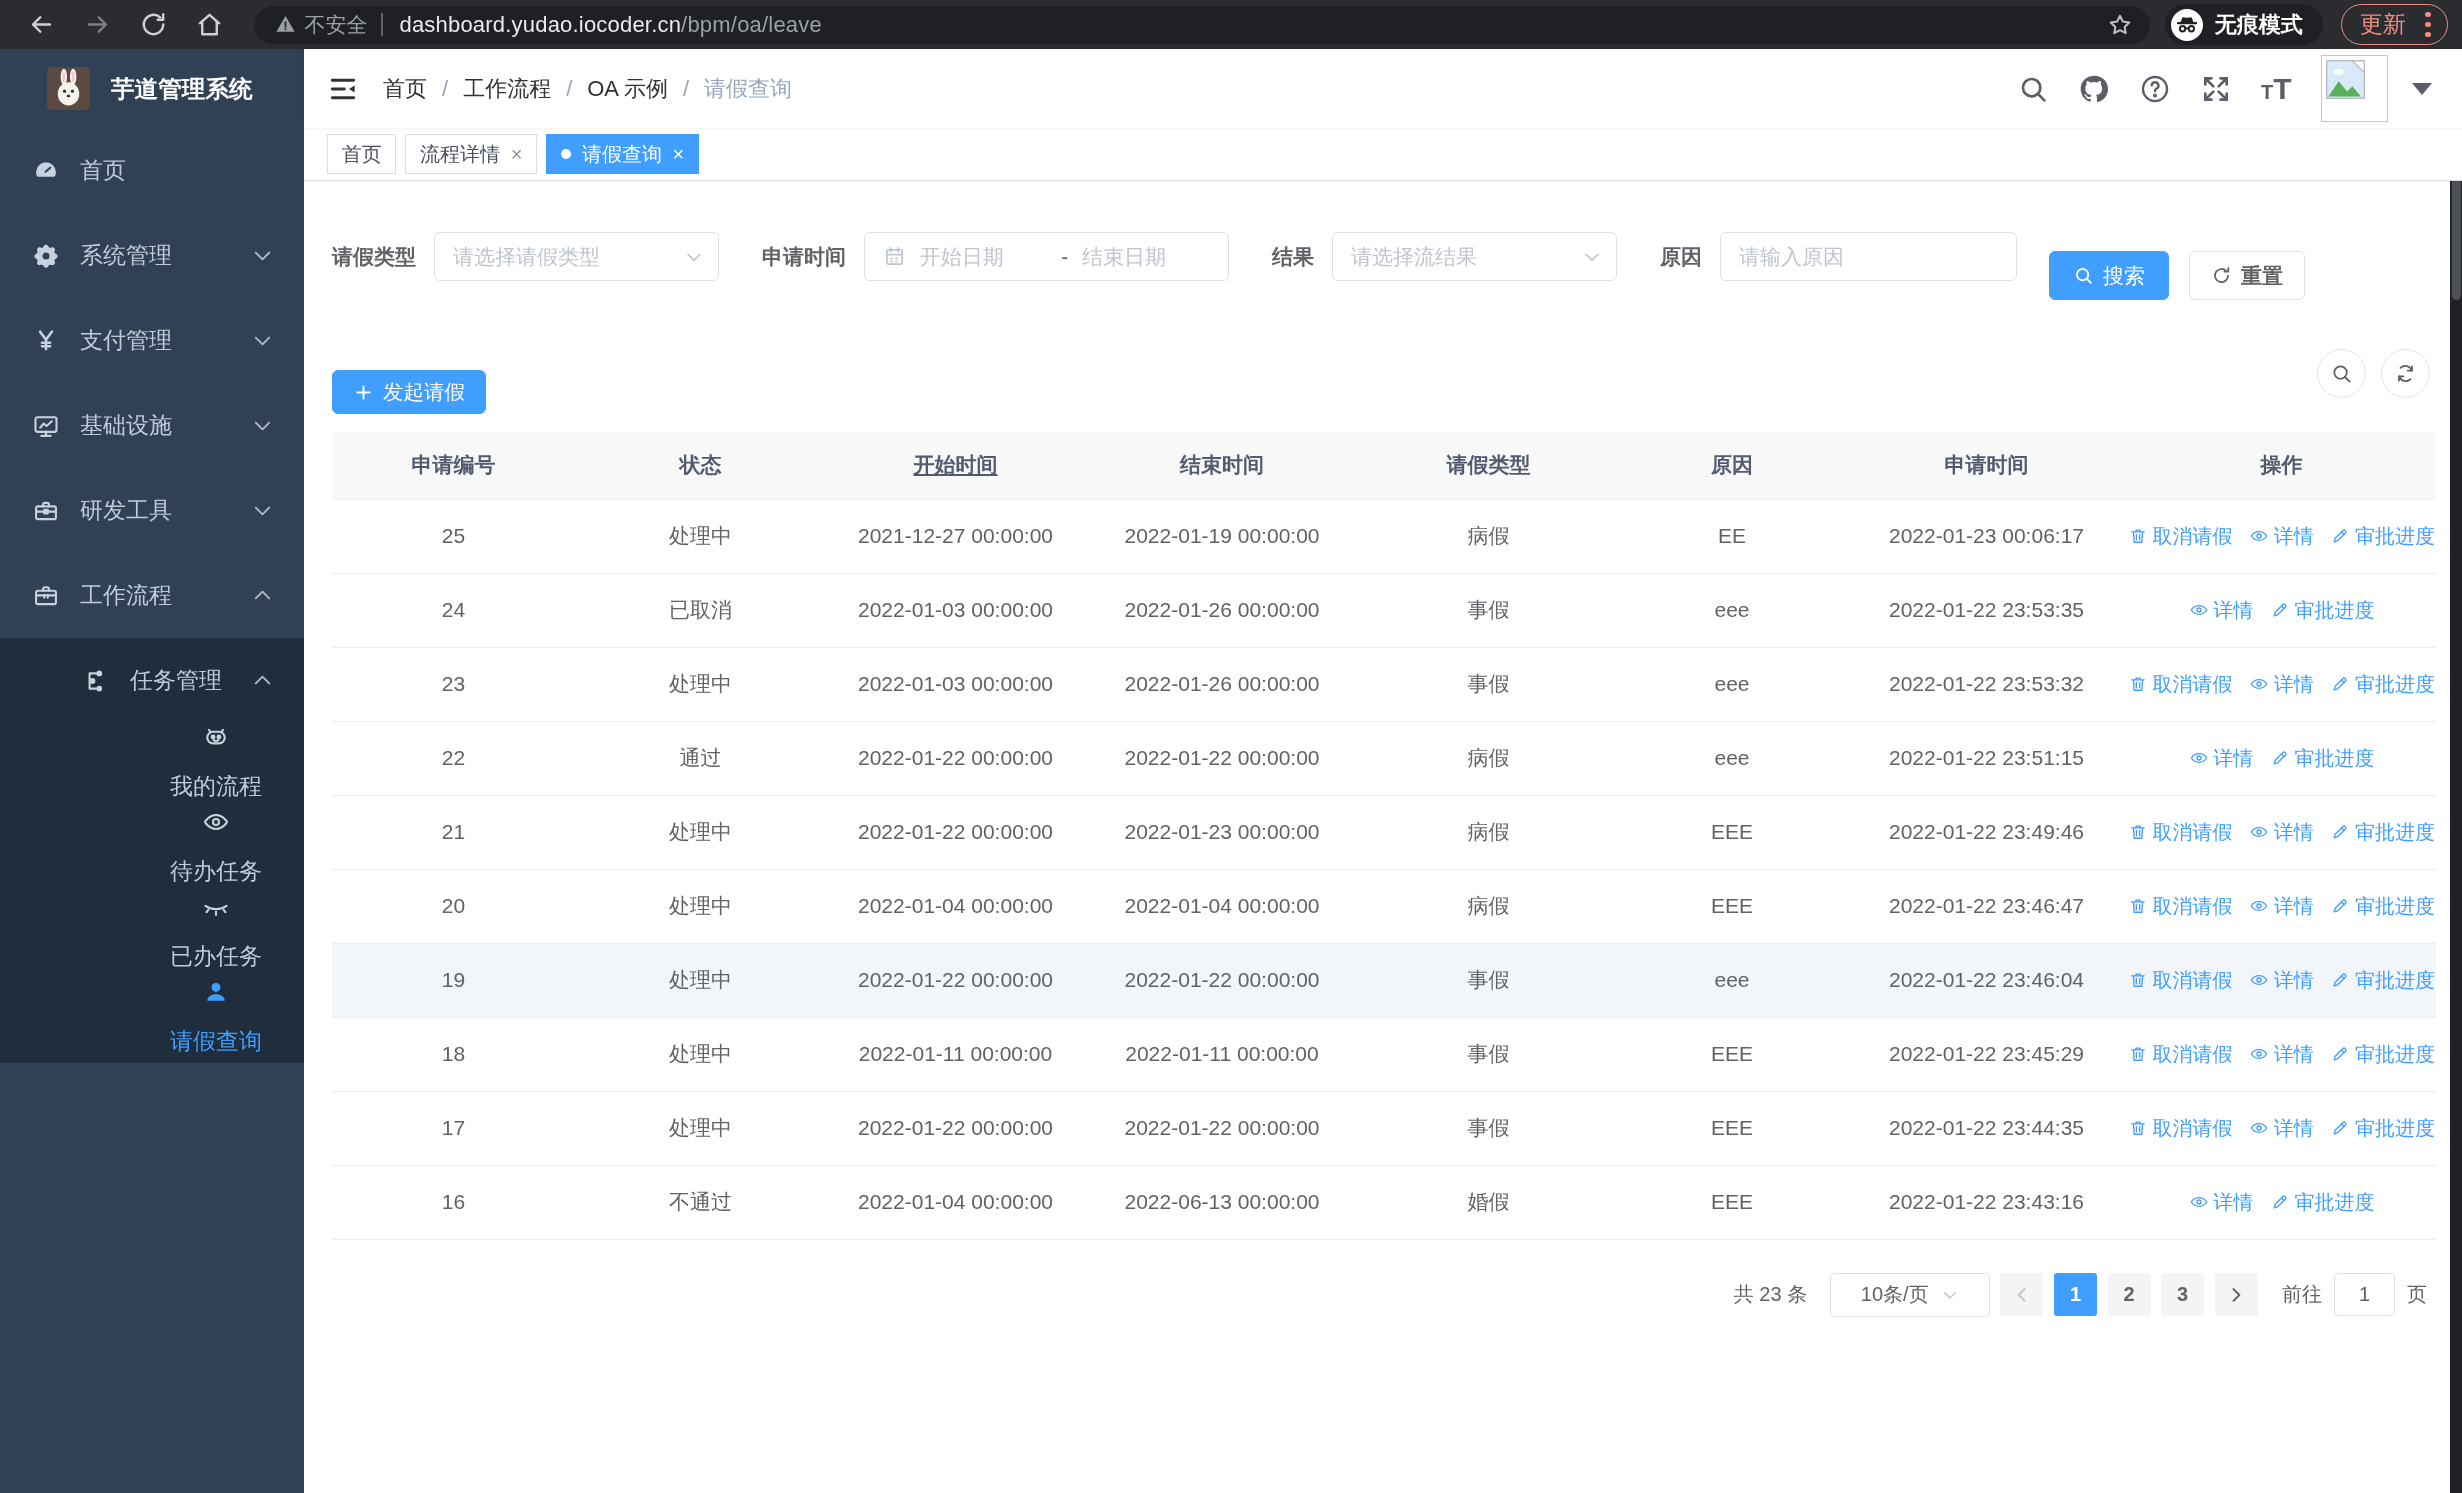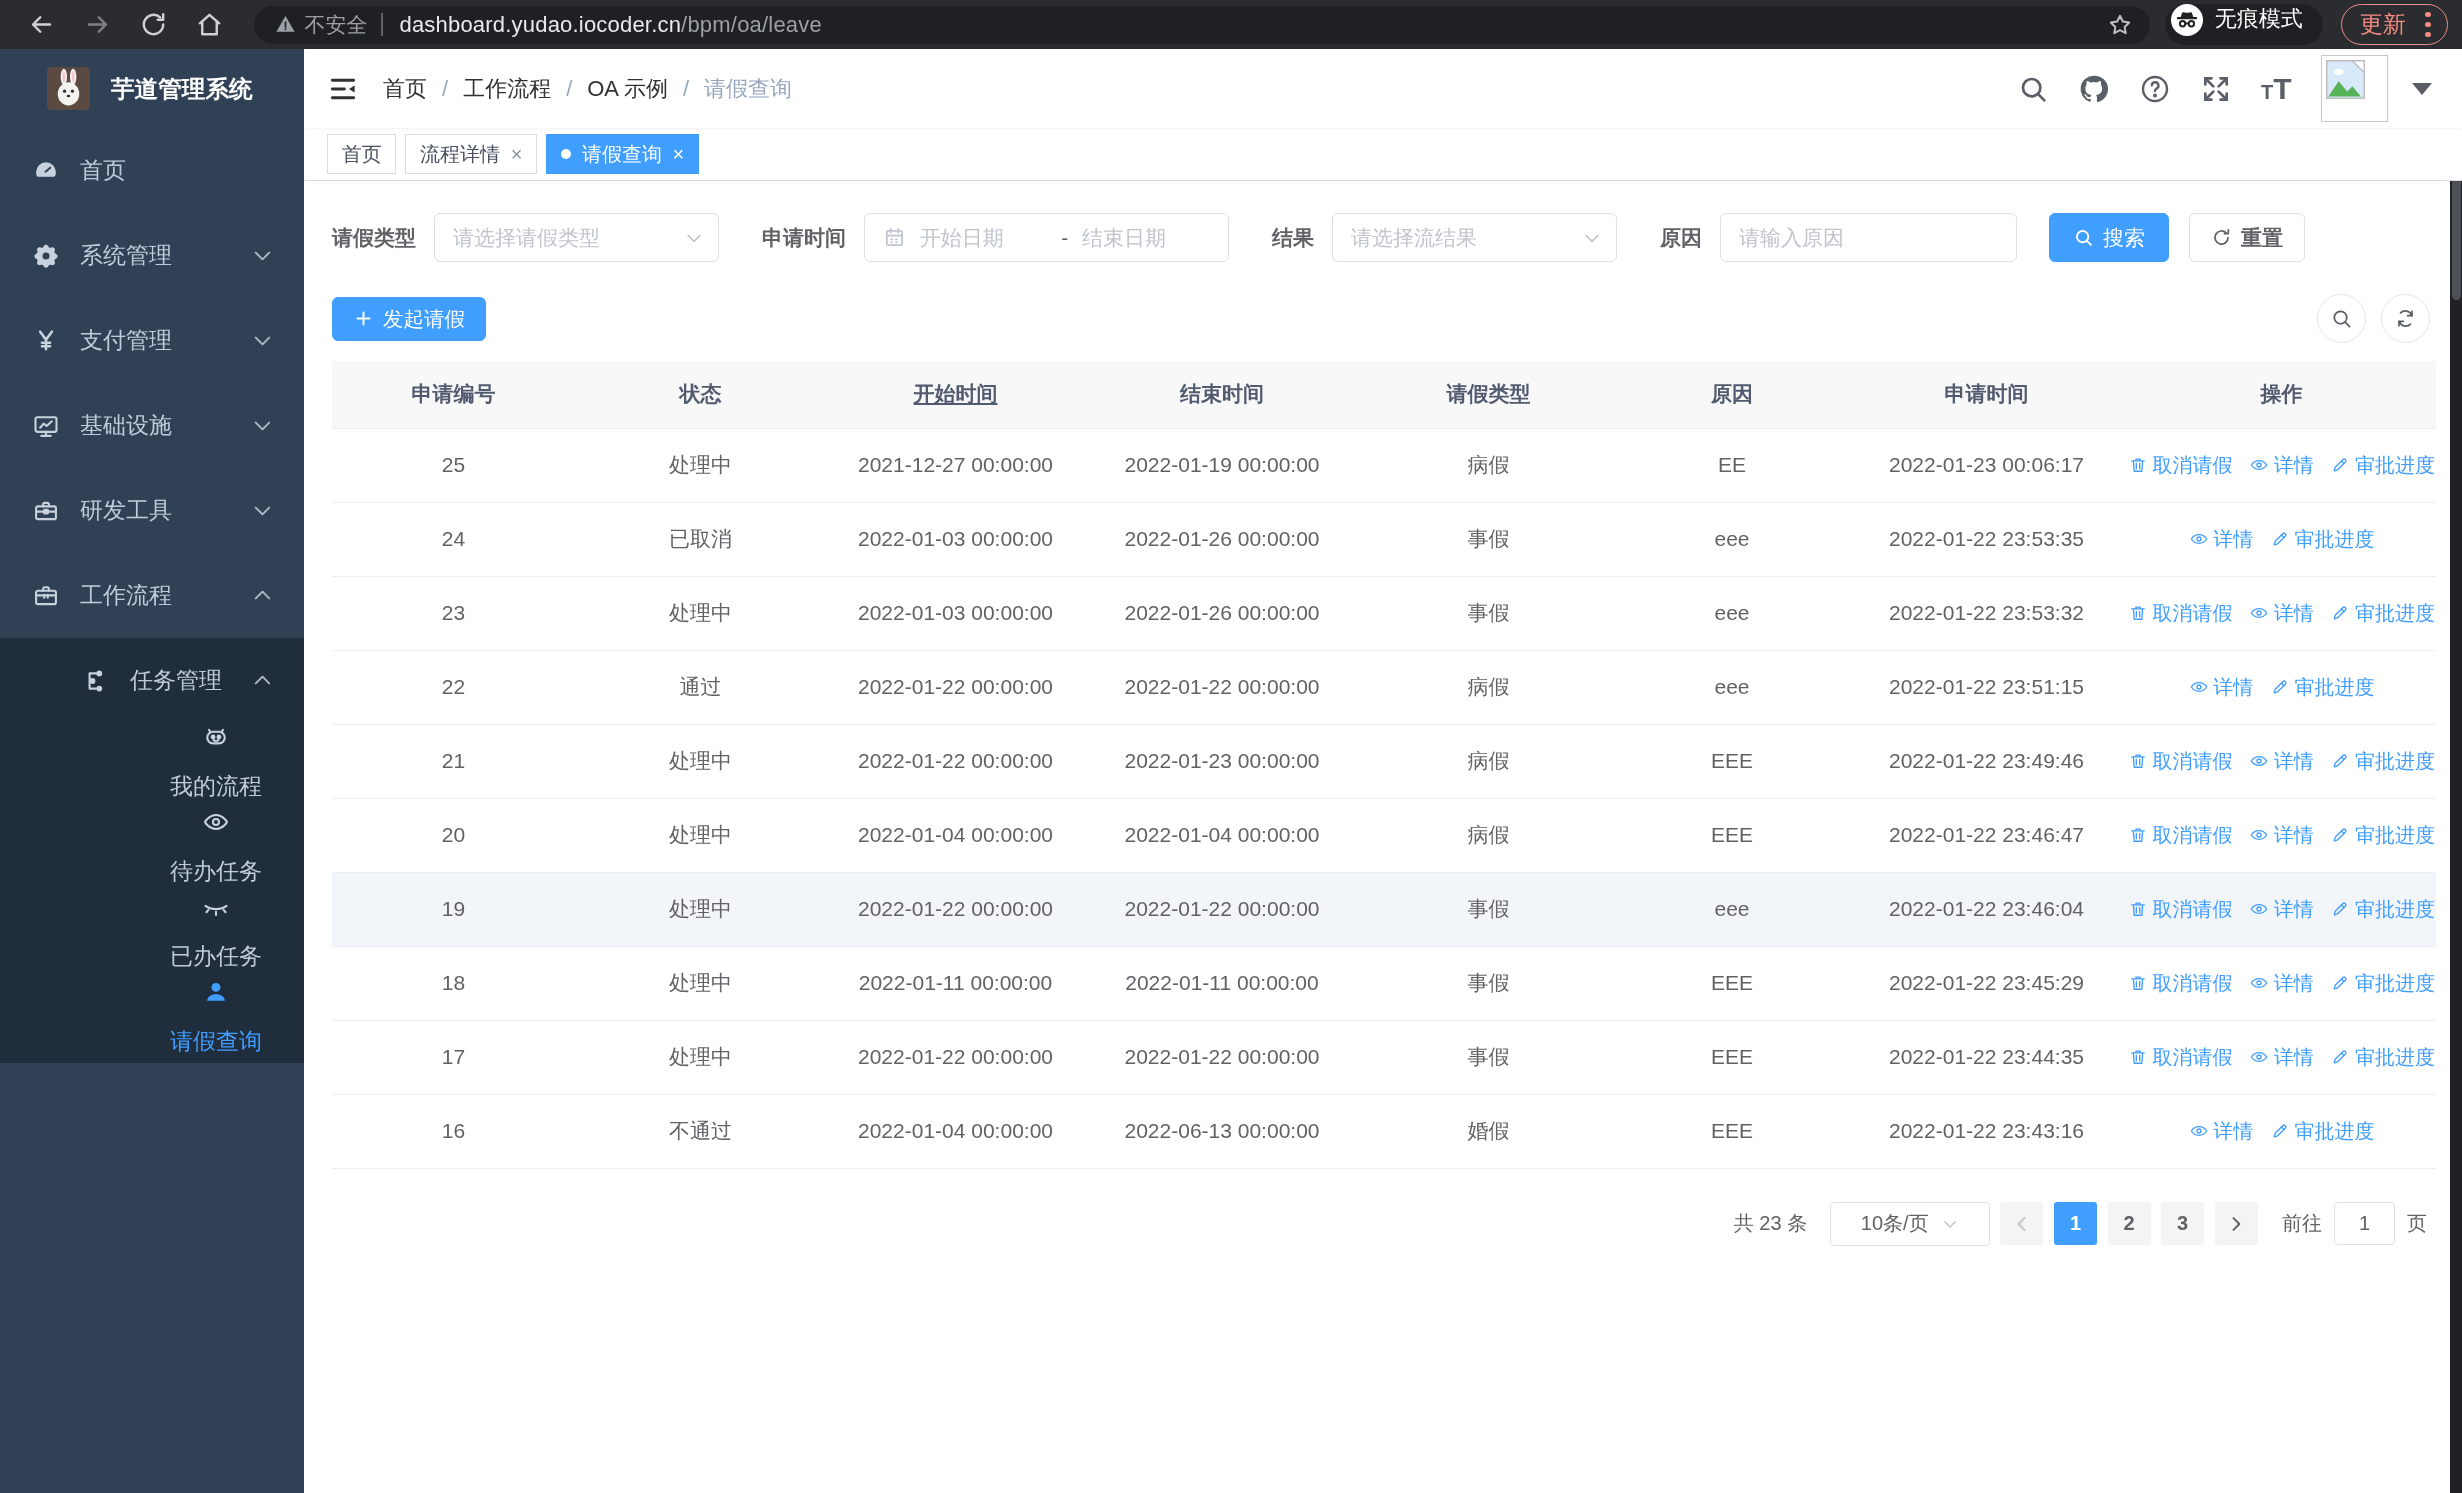--- a/index.html
+++ b/index.html
@@ -17,22 +17,22 @@
   .chrome .ic.dim { color:#7d8085; }
   .addr { flex:1 1 auto; height:38px; background:#1f2023; border-radius:19px;
           display:flex; align-items:center; padding:0 16.7px 0 20px; margin-right:15px; }
   .addr .warn { width:23px; height:23px; color:#9aa0a6; }
   .addr .sec { color:#9aa0a6; font-size:21px; margin:0 13.7px 0 7.6px; }
   .addr .sep { width:1.5px; height:23px; background:#5f6368; margin-right:16.7px; }
   .addr .url { font-size:22px; color:#e8eaed; letter-spacing:0.2px; }
   .addr .url .path { color:#9aa0a6; }
   .addr .spacer { flex:1; }
   .addr .star { width:26px; height:26px; color:#bdc1c6; }
-  .incog { display:flex; align-items:flex-start; gap:12px; background:#1f2023; height:41px;
-           border-radius:20.5px; padding:0 20px 0 6px; margin-right:18px; }
+  .incog { display:flex; align-items:center; gap:12px; background:#1f2023; height:41px;
+           border-radius:20.5px; padding:0 20px 0 6px; margin-right:18px;font-weight:bold; }
   .incog .badge { width:32px; height:32px; border-radius:50%; background:#fff; color:#202124; }
   .incog span { font-size:22px; color:#fff; white-space:nowrap; }
   .update { display:flex; align-items:center; gap:15px; border:1.5px solid #ef8d85; border-radius:22px;
             height:41px; padding:0 12px 0 18px; margin-right:13.7px; color:#f28b82; }
   .update span { font-size:23px; }
   .dots { display:flex; flex-direction:column; gap:4.6px; padding:0 4.6px; }
   .dots i { width:5.3px; height:5.3px; border-radius:50%; background:#f28b82; }
 
   
   .app { position:absolute; top:49px; left:0; width:2462px; height:1444px; display:flex; }
@@ -94,21 +94,21 @@
   .box { height:49px; border:0.8px solid #dcdfe6; border-radius:6px; background:#fff;
          display:flex; align-items:center; font-size:21px; color:#c0c4cc; }
   .box .ph { flex:1; }
   .box .chev { width:20px; height:20px; color:#c0c4cc; margin-right:13.7px; }
   .sel { width:285px; padding-left:18px; margin-right:43px; }
   .daterange { width:365px; padding:0 18px; gap:13.7px; margin-right:43px; }
   .daterange .cal { width:23px; height:23px; color:#c0c4cc; }
   .daterange .dash { color:#606266; }
   .inputbox { width:297px; padding-left:18px; margin-right:32px; }
   .btn { height:49px; border-radius:6px; font-size:21px; display:inline-flex; align-items:center;
-         justify-content:center; gap:9px; cursor:pointer; white-space:nowrap; }
+         justify-content:center; gap:9px; cursor:pointer; white-space:nowrap;margin-top:38px; }
   .btn .ic { width:21px; height:21px; }
   .btn.primary { background:#409eff; border:0.8px solid #409eff; color:#fff; padding:0 23px; }
   .btn.plain { background:#fff; border:0.8px solid #dcdfe6; color:#606266; padding:0 21px;font-weight:bold; }
   .btn.search { margin-right:20px; }
 
   .toolbar { margin-top:32px; display:flex; align-items:center; }
   .btn.create { height:44px; padding:0 20px; font-size:20.5px; }
   .tool-right { margin-left:auto; display:flex; gap:15px; padding-right:6px; }
   .circle-btn { width:49px; height:49px; border-radius:50%; border:0.8px solid #e3e6ec; background:#fff;
                 display:flex; align-items:center; justify-content:center; color:#5a5e66; cursor:pointer; }

